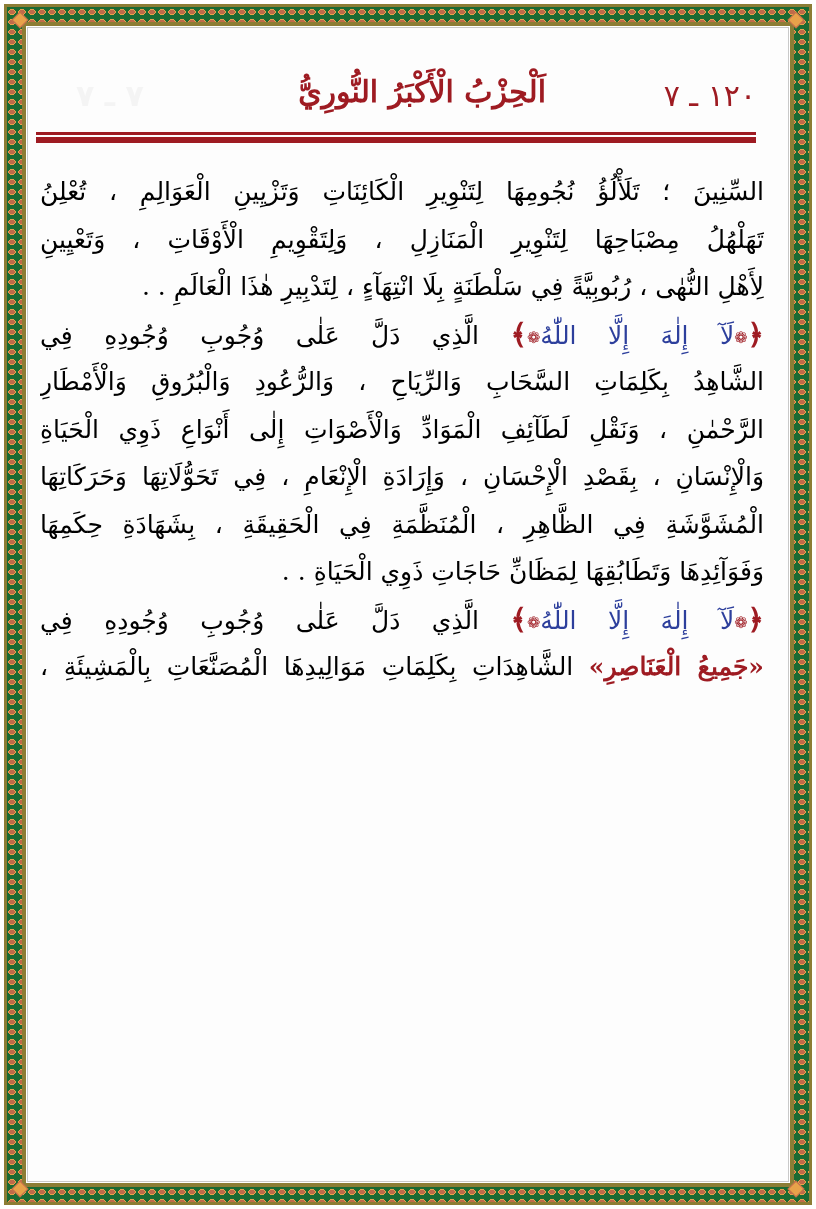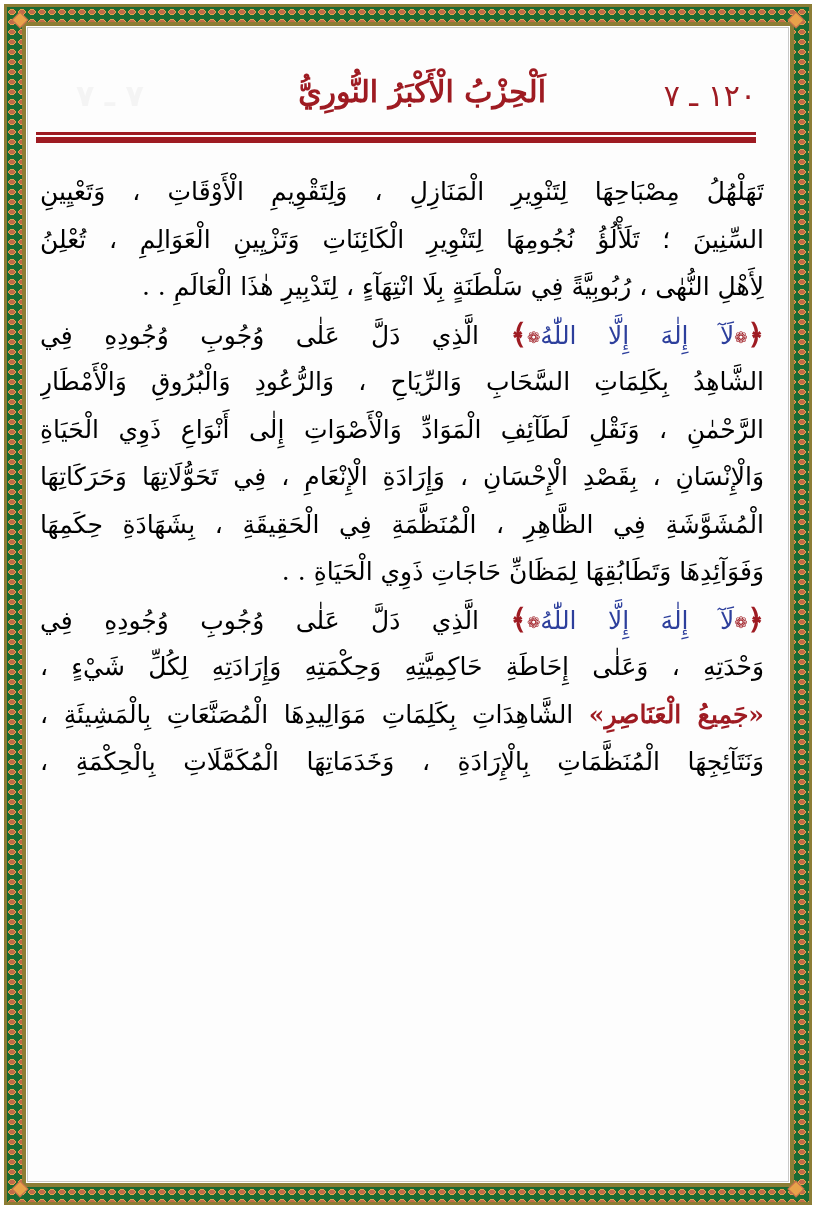--- a/index.html
+++ b/index.html
@@ -43,27 +43,25 @@
 
 <div class="page">
   <div class="header">
     <span class="page-num">١٢٠ ـ ٧</span>
     <span class="title">اَلْحِزْبُ الْأَكْبَرُ النُّورِيُّ</span>
     <span class="ghost-num">٧ ـ ٧</span>
     <div class="rule r1"></div>
     <div class="rule r2"></div>
   </div>
   <div class="body" id="body-text">
+      <div class="line"><span>السِّنِينَ ؛ تَلَأْلُؤُ نُجُومِهَا لِتَنْوِيرِ الْكَائِنَاتِ وَتَزْيِينِ الْعَوَالِمِ ، تُعْلِنُ</span></div>
       <div class="line"><span>تَهَلْهُلُ مِصْبَاحِهَا لِتَنْوِيرِ الْمَنَازِلِ ، وَلِتَقْوِيمِ الْأَوْقَاتِ ، وَتَعْيِينِ</span></div>
-      <div class="line"><span>السِّنِينَ ؛ تَلَأْلُؤُ نُجُومِهَا لِتَنْوِيرِ الْكَائِنَاتِ وَتَزْيِينِ الْعَوَالِمِ ، تُعْلِنُ</span></div>
       <div class="line last"><span>لِأَهْلِ النُّهٰى ، رُبُوبِيَّةً فِي سَلْطَنَةٍ بِلَا انْتِهَآءٍ ، لِتَدْبِيرِ هٰذَا الْعَالَمِ . .</span></div>
       <div class="line"><span><span class="bracket">﴿</span><span class="flower">❁</span><span class="tahlil">لَآ إِلٰهَ إِلَّا اللّٰهُ</span><span class="flower">❁</span><span class="bracket">﴾</span></span><span> الَّذِي دَلَّ عَلٰى وُجُوبِ وُجُودِهِ فِي</span></div>
       <div class="line"><span>الشَّاهِدُ بِكَلِمَاتِ السَّحَابِ وَالرِّيَاحِ ، وَالرُّعُودِ وَالْبُرُوقِ وَالْأَمْطَارِ</span></div>
       <div class="line"><span>الرَّحْمٰنِ ، وَنَقْلِ لَطَآئِفِ الْمَوَادِّ وَالْأَصْوَاتِ إِلٰى أَنْوَاعِ ذَوِي الْحَيَاةِ</span></div>
       <div class="line"><span>وَالْإِنْسَانِ ، بِقَصْدِ الْإِحْسَانِ ، وَإِرَادَةِ الْإِنْعَامِ ، فِي تَحَوُّلَاتِهَا وَحَرَكَاتِهَا</span></div>
       <div class="line"><span>الْمُشَوَّشَةِ فِي الظَّاهِرِ ، الْمُنَظَّمَةِ فِي الْحَقِيقَةِ ، بِشَهَادَةِ حِكَمِهَا</span></div>
       <div class="line last"><span>وَفَوَآئِدِهَا وَتَطَابُقِهَا لِمَظَانِّ حَاجَاتِ ذَوِي الْحَيَاةِ . .</span></div>
       <div class="line"><span><span class="bracket">﴿</span><span class="flower">❁</span><span class="tahlil">لَآ إِلٰهَ إِلَّا اللّٰهُ</span><span class="flower">❁</span><span class="bracket">﴾</span></span><span> الَّذِي دَلَّ عَلٰى وُجُوبِ وُجُودِهِ فِي</span></div>
-      <div class="line"><span>وَحْدَتِهِ ، وَعَلٰى إِحَاطَةِ حَاكِمِيَّتِهِ وَحِكْمَتِهِ وَإِرَادَتِهِ لِكُلِّ شَيْءٍ ،</span></div>
       <div class="line"><span class="keyword">«جَمِيعُ الْعَنَاصِرِ»</span><span> الشَّاهِدَاتِ بِكَلِمَاتِ مَوَالِيدِهَا الْمُصَنَّعَاتِ بِالْمَشِيئَةِ ،</span></div>
-      <div class="line"><span>وَنَتَآئِجِهَا الْمُنَظَّمَاتِ بِالْإِرَادَةِ ، وَخَدَمَاتِهَا الْمُكَمَّلَاتِ بِالْحِكْمَةِ ،</span></div>
     </div>
 </div>
 
 </body></html>

